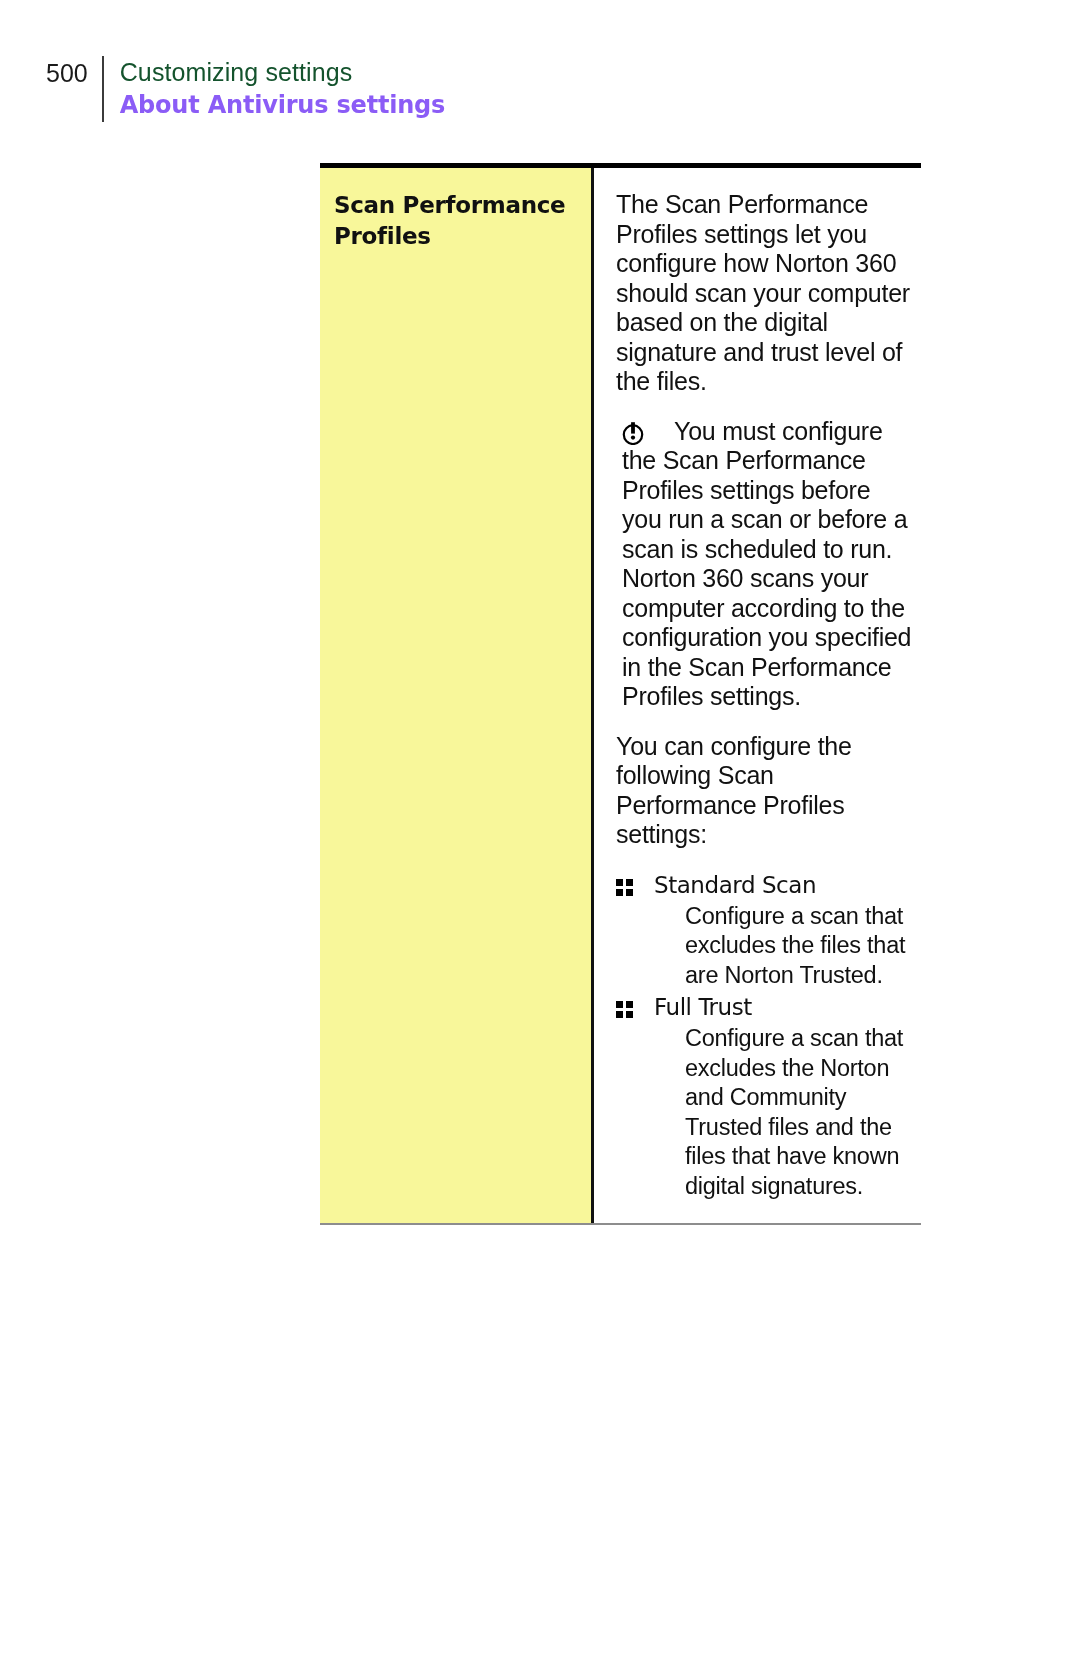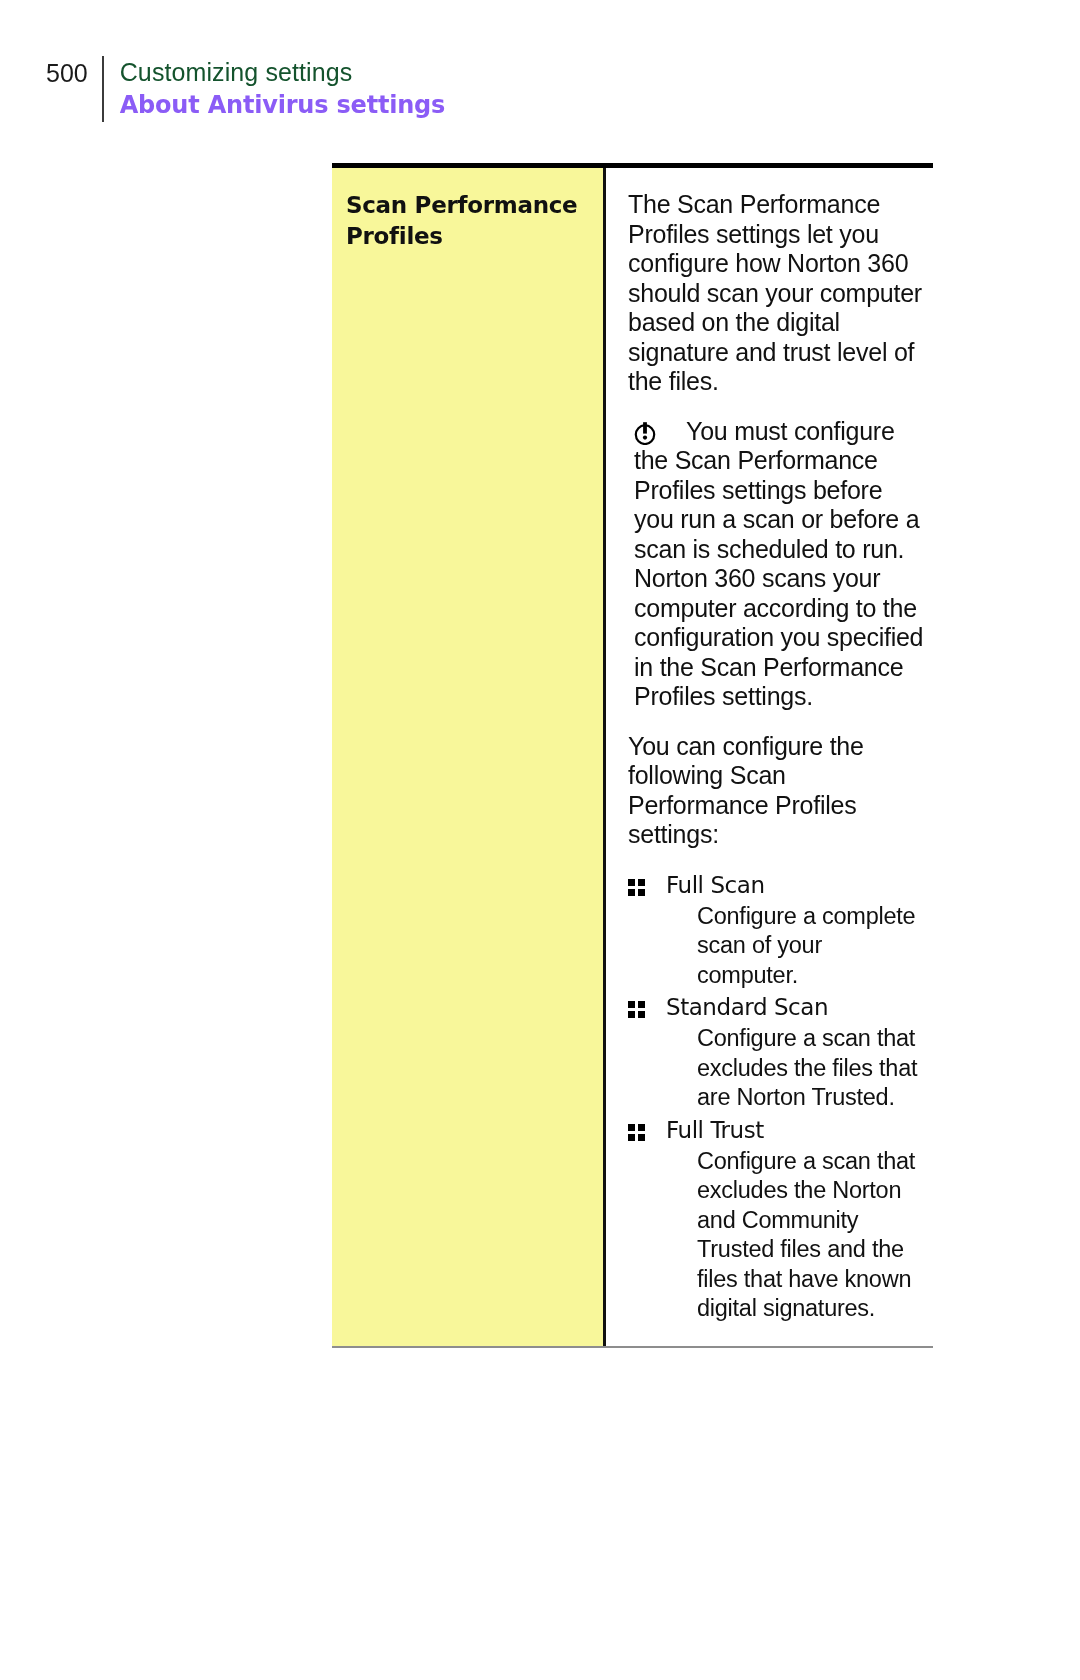--- a/index.html
+++ b/index.html
@@ -56,21 +56,21 @@
     font-size: 24px;
     line-height: 33px;
     color: #8b5cf6;
     font-weight: 700;
     letter-spacing: -0.2px;
   }
 
   
   .table-wrap {
     position: absolute;
-    left: 332px;
+    left: 320px;
     top: 163px;
     width: 601px;
   }
   .table-top-rule {
     height: 5px;
     background: #000000;
     width: 100%;
   }
   .table-row {
     display: flex;
@@ -199,30 +199,20 @@
       <p class="para note"><span class="note-icon"><svg width="22" height="24" viewBox="0 0 22 24">
               <path d="M11 4.2 C5.6 4.6 1.8 8.6 1.8 13.6 C1.8 18.9 6 23 11 23 C16 23 20.2 18.9 20.2 13.6 C20.2 8.6 16.4 4.6 11 4.2" fill="none" stroke="#000" stroke-width="2.2" stroke-linecap="round"></path>
               <rect x="9.1" y="1.2" width="3.8" height="11.4" fill="#000"></rect>
               <circle cx="11" cy="16.6" r="2.1" fill="#000"></circle>
             </svg></span><span>You must configure the Scan Performance Profiles settings before you run a scan or before a scan is scheduled to run. Norton 360 scans your computer according to the configuration you specified in the Scan Performance Profiles settings.</span></p>
 
       <p class="para">You can configure the following Scan Performance Profiles settings:</p>
 
       <ul class="bullet-list">
 
-        <li class="bullet-item">
-          <span class="bullet-glyph">
-              <i></i>
-              <i></i>
-              <i></i>
-              <i></i>
-            </span>
-          <span class="bullet-label">Full Scan</span>
-          <span class="bullet-desc">Configure a complete scan of your computer.</span>
-        </li>
 
         <li class="bullet-item">
           <span class="bullet-glyph">
               <i></i>
               <i></i>
               <i></i>
               <i></i>
             </span>
           <span class="bullet-label">Standard Scan</span>
           <span class="bullet-desc">Configure a scan that excludes the files that are Norton Trusted.</span>

